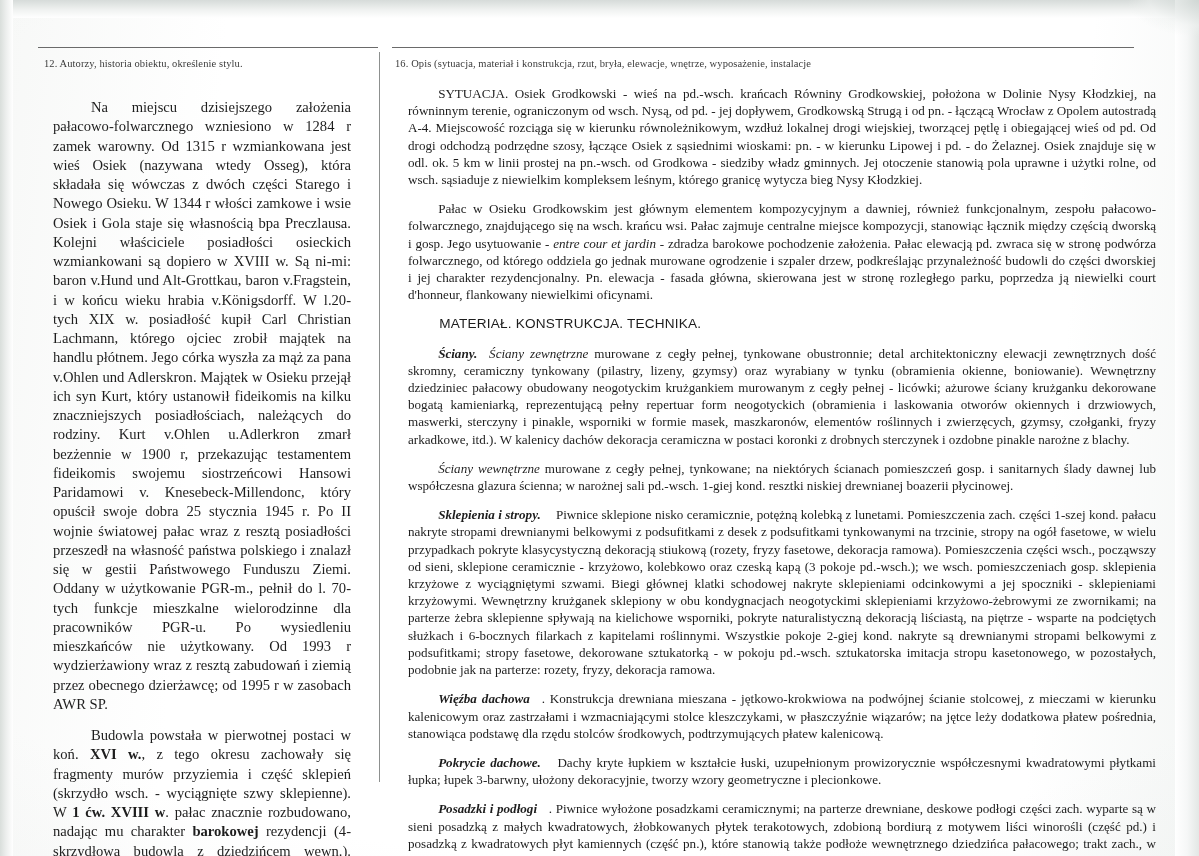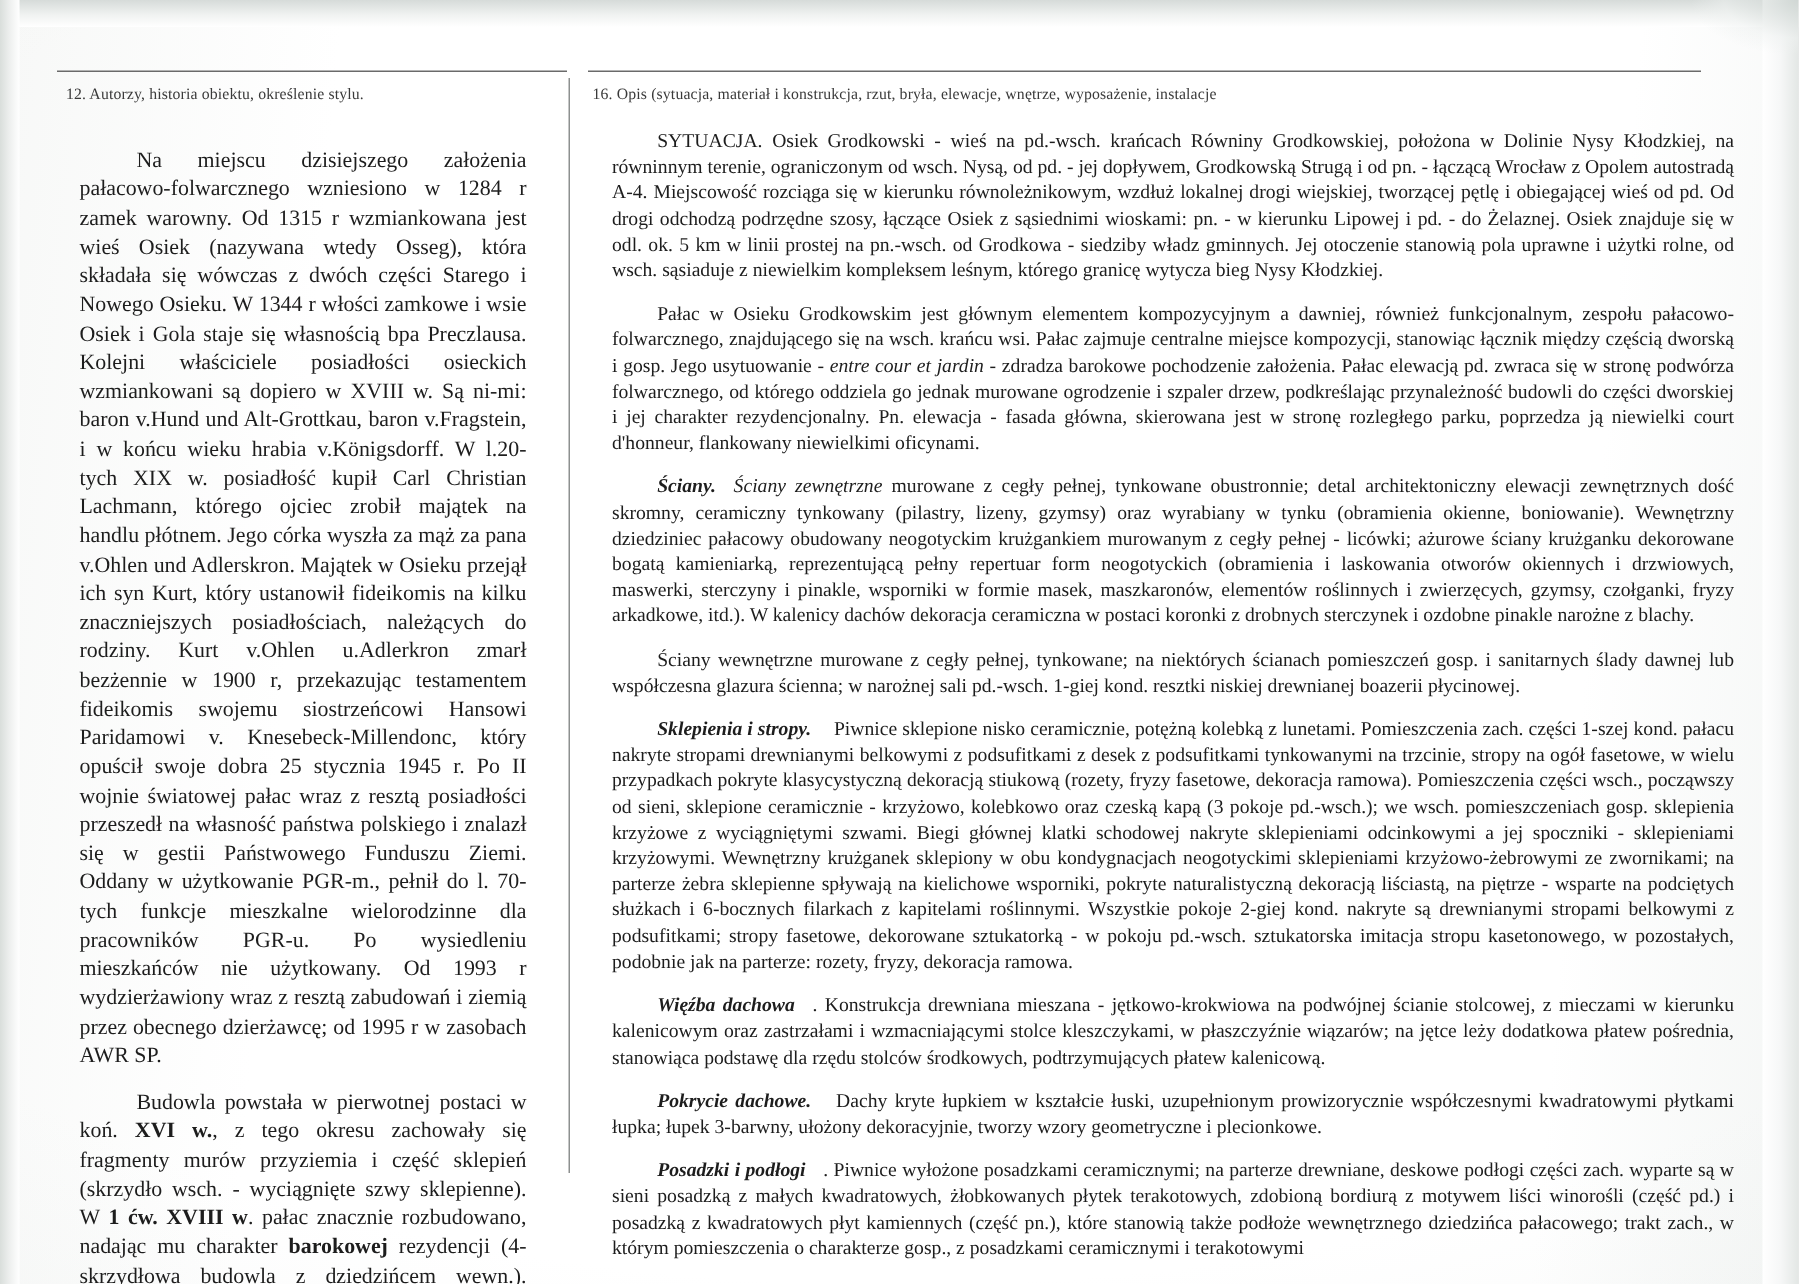--- a/index.html
+++ b/index.html
@@ -145,22 +145,23 @@
 
   <div class="column" id="col-left">
     <p class="indent"><span>Na miejscu dzisiejszego założenia pałacowo-folwarcznego wzniesiono w 1284 r zamek warowny. Od 1315 r wzmiankowana jest wieś Osiek (nazywana wtedy Osseg), która składała się wówczas z dwóch części Starego i Nowego Osieku. W 1344 r włości zamkowe i wsie Osiek i Gola staje się własnością bpa Preczlausa. Kolejni właściciele posiadłości osieckich wzmiankowani są dopiero w XVIII w. Są ni-mi: baron v.Hund und Alt-Grottkau, baron v.Fragstein, i w końcu wieku hrabia v.Königsdorff. W l.20-tych XIX w. posiadłość kupił Carl Christian Lachmann, którego ojciec zrobił majątek na handlu płótnem. Jego córka wyszła za mąż za pana v.Ohlen und Adlerskron. Majątek w Osieku przejął ich syn Kurt, który ustanowił fideikomis na kilku znaczniejszych posiadłościach, należących do rodziny. Kurt v.Ohlen u.Adlerkron zmarł bezżennie w 1900 r, przekazując testamentem fideikomis swojemu siostrzeńcowi Hansowi Paridamowi v. Knesebeck-Millendonc, który opuścił swoje dobra 25 stycznia 1945 r. Po II wojnie światowej pałac wraz z resztą posiadłości przeszedł na własność państwa polskiego i znalazł się w gestii Państwowego Funduszu Ziemi. Oddany w użytkowanie PGR-m., pełnił do l. 70-tych funkcje mieszkalne wielorodzinne dla pracowników PGR-u. Po wysiedleniu mieszkańców nie użytkowany. Od 1993 r wydzierżawiony wraz z resztą zabudowań i ziemią przez obecnego dzierżawcę; od 1995 r w zasobach AWR SP.</span></p>
     <p class="indent"><span>Budowla powstała w pierwotnej postaci w koń. </span><span style="font-weight: bold;">XVI w.</span><span>, z tego okresu zachowały się fragmenty murów przyziemia i część sklepień (skrzydło wsch. - wyciągnięte szwy sklepienne). W </span><span style="font-weight: bold;">1 ćw. XVIII w</span><span>. pałac znacznie rozbudowano, nadając mu charakter </span><span style="font-weight: bold;">barokowej</span><span> rezydencji (4-skrzydłowa budowla z dziedzińcem wewn.). Poważnej przebudowie pałac uległ w 2 poł. XIX w., za czasów Kurta v. Ohlen u. Adlerskron. W </span><span style="font-weight: bold;">1883 r</span><span> powstał </span><span style="font-weight: bold;">neogotycki</span><span> krużganek wokół wewnętrznego dziedzińca pałacowego, wtedy również zmieniono wystrój części pomieszczeń. Autorem przebudowy był architekt śląski </span></p>
   </div>
 
   <div class="column" id="col-right">
     <p class="indent-sm"><span>SYTUACJA.</span><span> Osiek Grodkowski - wieś na pd.-wsch. krańcach Równiny Grodkowskiej, położona w Dolinie Nysy Kłodzkiej, na równinnym terenie, ograniczonym od wsch. Nysą, od pd. - jej dopływem, Grodkowską Strugą i od pn. - łączącą Wrocław z Opolem autostradą A-4. Miejscowość rozciąga się w kierunku równoleżnikowym, wzdłuż lokalnej drogi wiejskiej, tworzącej pętlę i obiegającej wieś od pd. Od drogi odchodzą  podrzędne szosy, łączące Osiek z sąsiednimi wioskami: pn. - w kierunku  Lipowej i pd. - do Żelaznej. Osiek znajduje się w odl. ok. 5 km w linii prostej na pn.-wsch. od Grodkowa - siedziby władz gminnych. Jej otoczenie stanowią pola uprawne i użytki rolne, od wsch. sąsiaduje z niewielkim kompleksem leśnym, którego granicę wytycza bieg Nysy Kłodzkiej.</span></p>
     <p class="indent-sm"><span>Pałac w Osieku Grodkowskim jest głównym elementem kompozycyjnym a dawniej, również funkcjonalnym, zespołu pałacowo-folwarcznego, znajdującego się na wsch. krańcu wsi. Pałac zajmuje centralne miejsce kompozycji, stanowiąc łącznik między częścią dworską i gosp. Jego usytuowanie - </span><span style="font-style: italic;">entre cour et jardin</span><span> - zdradza barokowe pochodzenie założenia. Pałac elewacją pd. zwraca się w stronę podwórza folwarcznego, od którego oddziela go jednak murowane ogrodzenie i szpaler drzew, podkreślając przynależność budowli do części dworskiej i jej charakter rezydencjonalny. Pn. elewacja - fasada główna, skierowana jest w stronę rozległego parku, poprzedza ją niewielki court d'honneur, flankowany niewielkimi oficynami.</span></p>
 
+    <p class="section-title">MATERIAŁ. KONSTRUKCJA. TECHNIKA.</p>
 
     <p class="indent-sm"><span style="font-weight: bold; font-style: italic;">Ściany.</span><span class="run-in-gap"></span><span style="font-style: italic;">Ściany zewnętrzne</span><span> murowane z cegły pełnej, tynkowane obustronnie; detal architektoniczny elewacji zewnętrznych dość skromny, ceramiczny tynkowany (pilastry, lizeny, gzymsy) oraz wyrabiany w tynku (obramienia okienne, boniowanie). Wewnętrzny dziedziniec pałacowy obudowany neogotyckim krużgankiem murowanym z cegły pełnej - licówki; ażurowe ściany krużganku dekorowane bogatą kamieniarką, reprezentującą pełny repertuar form neogotyckich (obramienia i laskowania otworów okiennych i drzwiowych, maswerki, sterczyny i pinakle, wsporniki w formie masek, maszkaronów, elementów roślinnych i zwierzęcych, gzymsy, czołganki, fryzy arkadkowe, itd.). W kalenicy dachów dekoracja ceramiczna w postaci koronki z drobnych sterczynek i ozdobne pinakle narożne z blachy.</span></p>
-    <p class="indent-sm"><span style="">Ściany wewnętrzne</span><span> murowane z cegły pełnej, tynkowane; na niektórych ścianach pomieszczeń gosp. i sanitarnych ślady dawnej lub współczesna glazura ścienna; w narożnej sali pd.-wsch. 1-giej kond. resztki niskiej drewnianej boazerii płycinowej.</span></p>
+    <p class="indent-sm"><span style="font-style: italic;">Ściany wewnętrzne</span><span> murowane z cegły pełnej, tynkowane; na niektórych ścianach pomieszczeń gosp. i sanitarnych ślady dawnej lub współczesna glazura ścienna; w narożnej sali pd.-wsch. 1-giej kond. resztki niskiej drewnianej boazerii płycinowej.</span></p>
     <p class="indent-sm"><span style="font-weight: bold; font-style: italic;">Sklepienia i stropy.</span><span class="run-in-gap"></span><span> Piwnice sklepione nisko ceramicznie, potężną kolebką z lunetami. Pomieszczenia zach. części 1-szej kond. pałacu nakryte stropami drewnianymi belkowymi z podsufitkami z desek z podsufitkami tynkowanymi  na trzcinie, stropy na ogół fasetowe, w wielu przypadkach pokryte klasycystyczną dekoracją stiukową (rozety, fryzy fasetowe, dekoracja ramowa). Pomieszczenia części wsch., począwszy od sieni, sklepione ceramicznie - krzyżowo, kolebkowo oraz czeską kapą (3 pokoje pd.-wsch.); we wsch. pomieszczeniach gosp. sklepienia krzyżowe z wyciągniętymi szwami. Biegi głównej klatki schodowej nakryte sklepieniami odcinkowymi a jej spoczniki - sklepieniami krzyżowymi. Wewnętrzny krużganek sklepiony w obu kondygnacjach neogotyckimi sklepieniami krzyżowo-żebrowymi ze zwornikami; na parterze żebra sklepienne spływają na kielichowe wsporniki, pokryte naturalistyczną dekoracją liściastą, na piętrze - wsparte na podciętych służkach i 6-bocznych filarkach z kapitelami roślinnymi. Wszystkie pokoje 2-giej kond. nakryte są drewnianymi stropami belkowymi z podsufitkami; stropy fasetowe, dekorowane sztukatorką - w pokoju pd.-wsch. sztukatorska imitacja stropu kasetonowego, w pozostałych, podobnie jak na parterze: rozety, fryzy, dekoracja ramowa.</span></p>
     <p class="indent-sm"><span style="font-weight: bold; font-style: italic;">Więźba dachowa</span><span class="run-in-gap"></span><span>. Konstrukcja drewniana mieszana - jętkowo-krokwiowa na podwójnej ścianie stolcowej, z mieczami w kierunku kalenicowym oraz zastrzałami i wzmacniającymi stolce kleszczykami, w płaszczyźnie wiązarów; na jętce leży dodatkowa płatew pośrednia, stanowiąca podstawę dla rzędu stolców środkowych, podtrzymujących płatew kalenicową.</span></p>
     <p class="indent-sm"><span style="font-weight: bold; font-style: italic;">Pokrycie dachowe.</span><span class="run-in-gap"></span><span> Dachy kryte łupkiem w kształcie łuski, uzupełnionym prowizorycznie współczesnymi kwadratowymi płytkami łupka; łupek 3-barwny, ułożony dekoracyjnie, tworzy wzory geometryczne i plecionkowe.</span></p>
     <p class="indent-sm"><span style="font-weight: bold; font-style: italic;">Posadzki i podłogi</span><span class="run-in-gap"></span><span>. Piwnice wyłożone posadzkami ceramicznymi; na parterze drewniane, deskowe podłogi części zach. wyparte są w sieni posadzką z małych kwadratowych, żłobkowanych płytek terakotowych, zdobioną bordiurą z motywem liści winorośli (część pd.) i posadzką z kwadratowych płyt kamiennych (część pn.), które stanowią także podłoże wewnętrznego dziedzińca pałacowego; trakt zach., w którym pomieszczenia o charakterze gosp., z posadzkami ceramicznymi i terakotowymi</span></p>
   </div>
 
 </div>
 
 </body></html>

